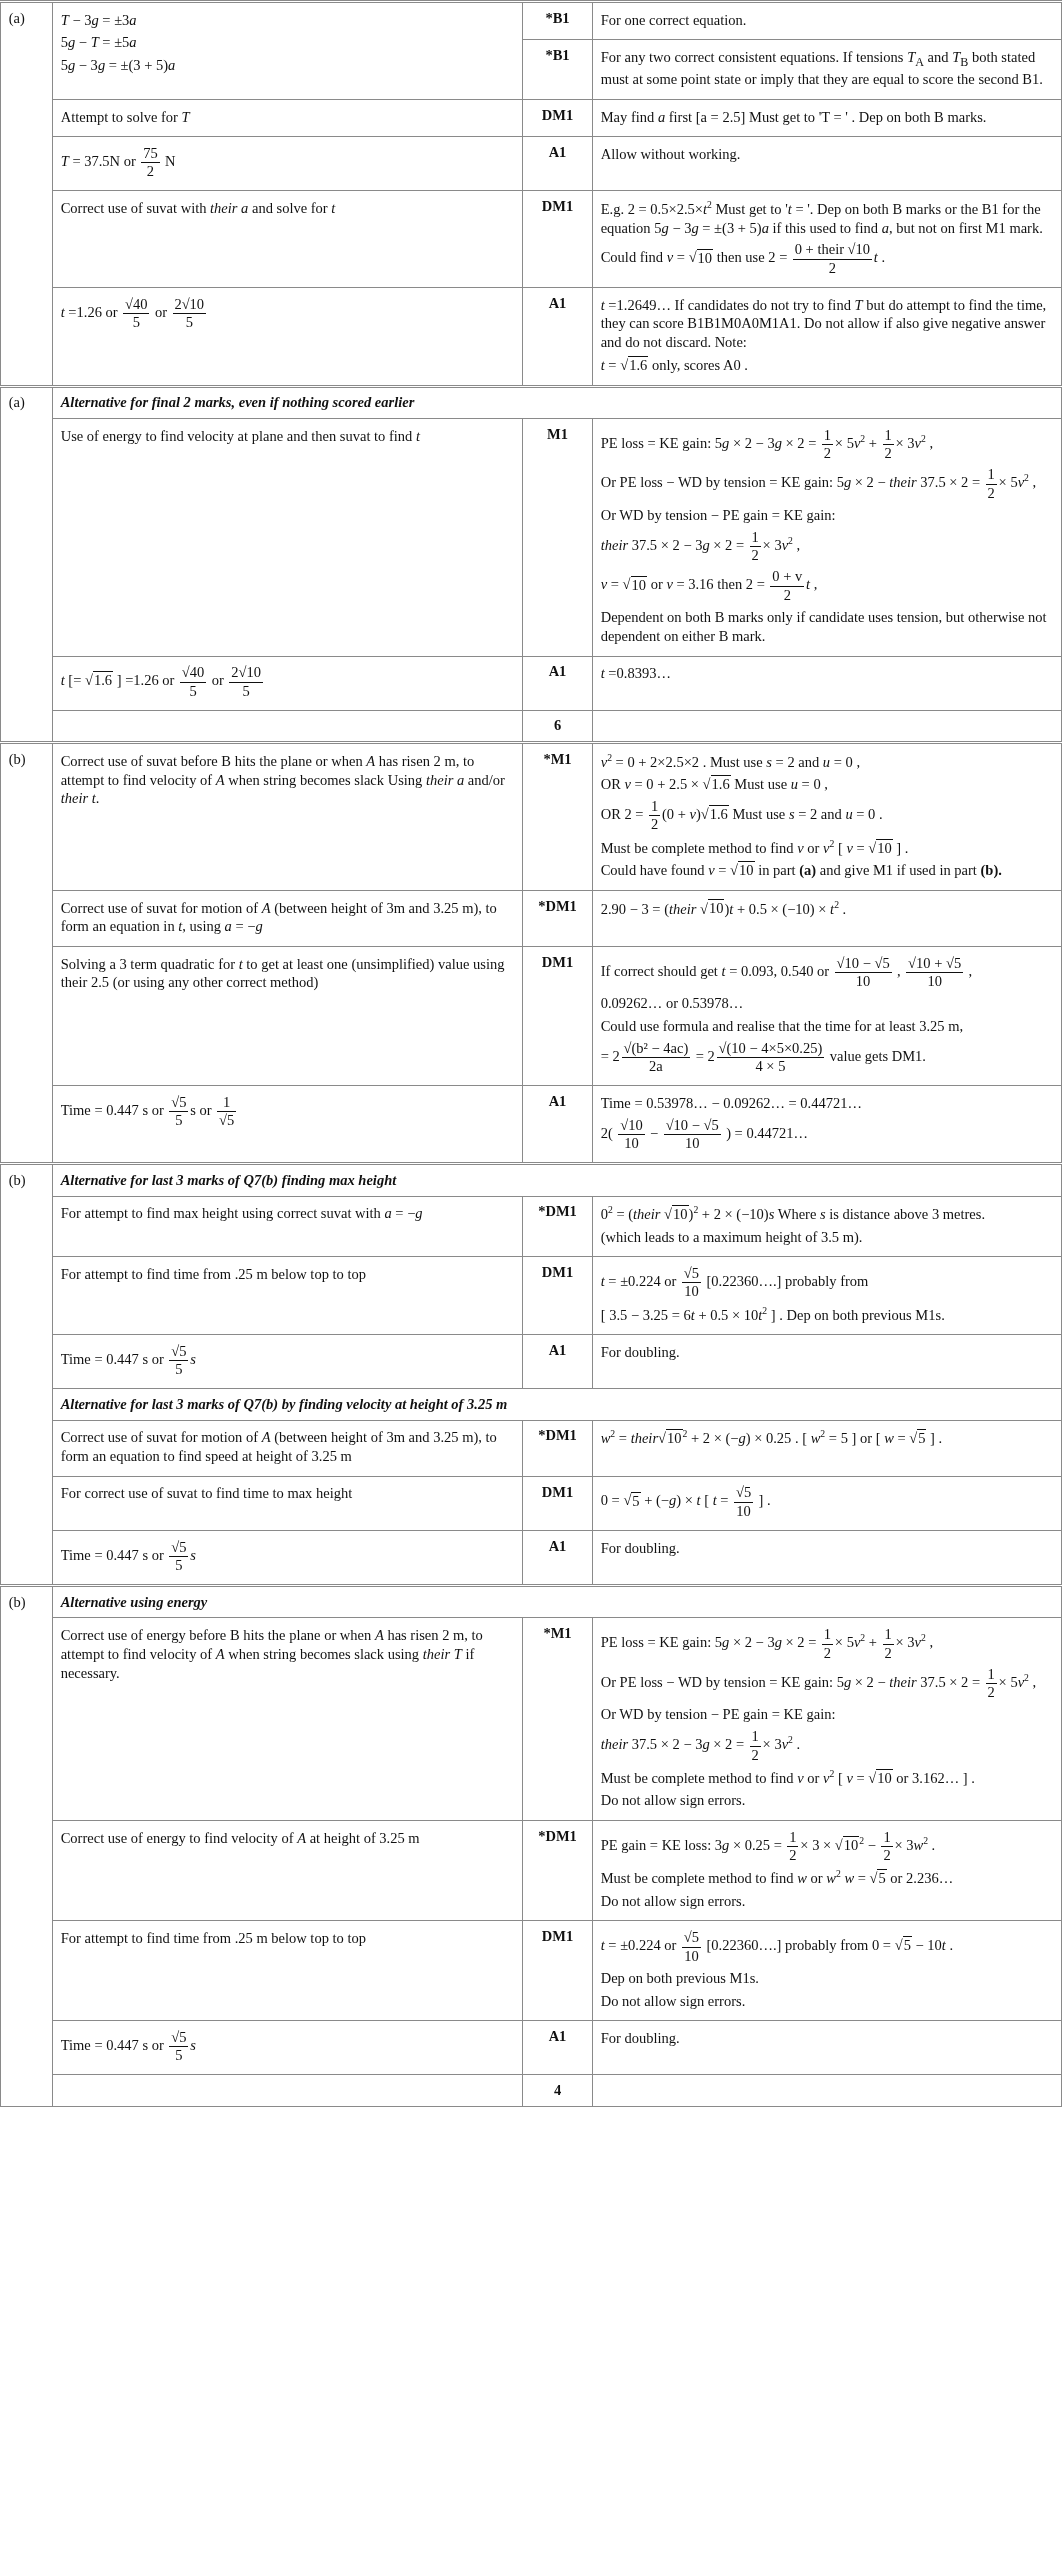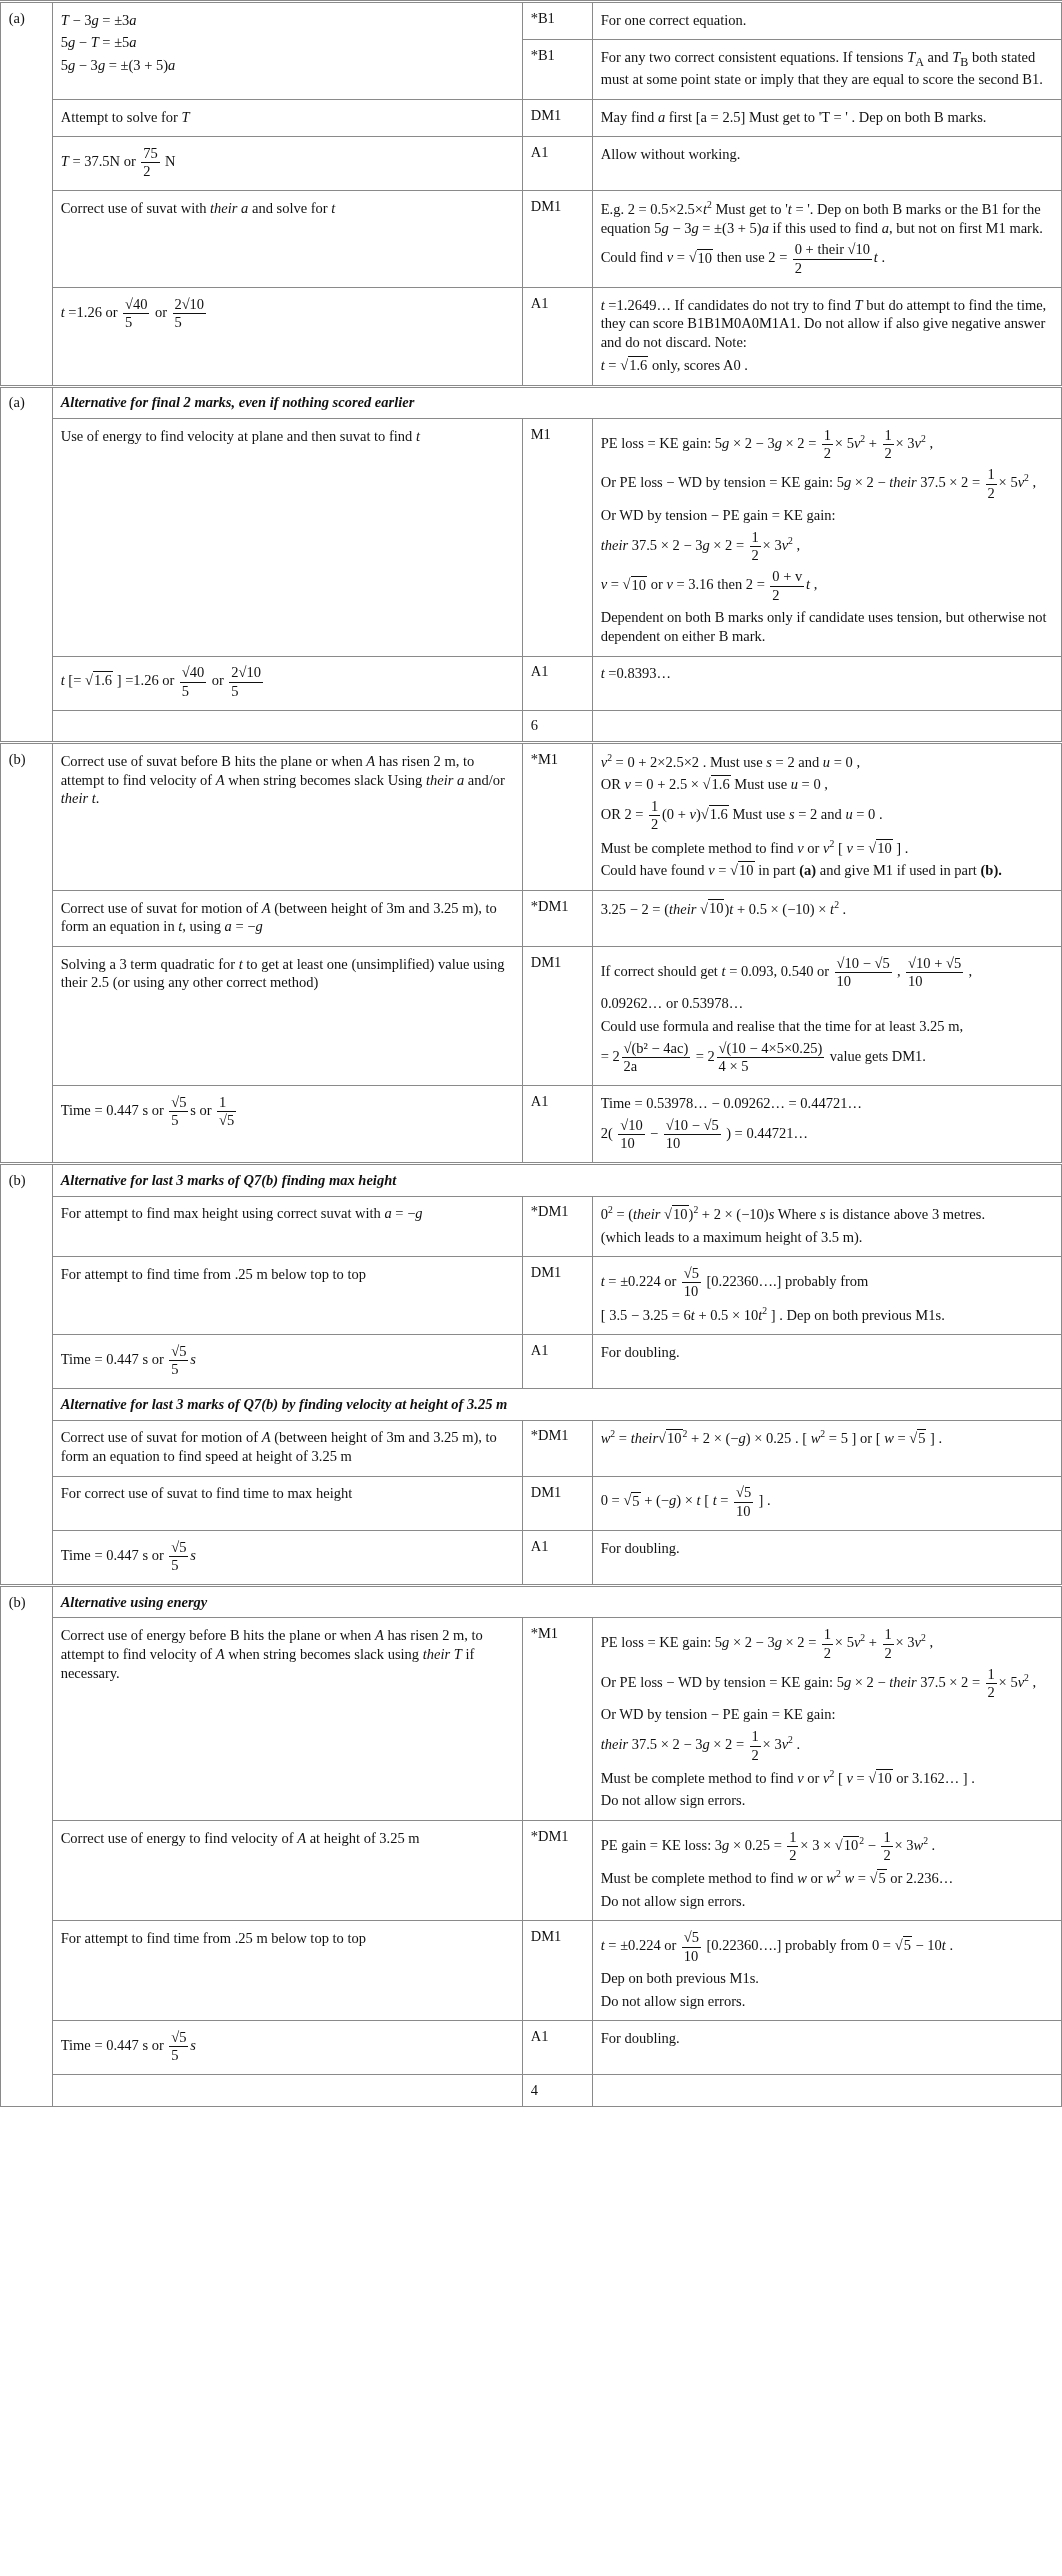--- a/index.html
+++ b/index.html
@@ -2,30 +2,30 @@
 <html><head>
 <meta charset="utf-8">
 <style>
   html, body { margin: 0; padding: 0; background: #ffffff; }
   body { width: 1062px; font-family: "Liberation Serif", "DejaVu Serif", serif; font-size: 14.5px; color: #111; line-height: 1.3; }
   #doc { width: 1062px; }
   table.ms { border-collapse: collapse; width: 1062px; table-layout: fixed; }
   table.ms td { vertical-align: top; padding: 5.8px 7.7px 5.8px 7.7px; border: 1.4px solid #8a8a8a; }
   col.c1 { width: 52px; } col.c2 { width: 470px; } col.c3 { width: 70px; } col.c4 { width: 469px; }
   td.part { border-top: none; border-bottom: none; border-left: none; padding-left: 3.9px; padding-top: 9.7px; }
-  td.mk { text-align: left; font-weight: normal; padding-right: 5.8px; padding-top: 9.7px; }
+  td.mk { text-align: center; font-weight: bold; padding-right: 5.8px; padding-top: 9.7px; }
   td.ans { padding-top: 9.7px; padding-left: 9.7px; }
   td.gd { padding-top: 9.7px; padding-left: 6.8px; }
   td.hdr { font-weight: bold; padding-top: 9.7px; padding-bottom: 11.6px; padding-left: 9.7px; font-style: italic; }
   tr.sec-start > td { border-top: 3.9px double #8a8a8a; }
   tr.sec-start > td.part { border-top: 3.9px double #8a8a8a; }
   .line { display: block; margin: 1.9px 0 3.9px 0; }
   .i { font-style: italic; }
   .b { font-weight: bold; }
-  .frac { display: inline-block; vertical-align: middle; margin: 0 1.9px; }
+  .frac { display: inline-block; vertical-align: middle; text-align: center; margin: 0 1.9px; }
   .frac .n { display: block; padding: 0 1.9px; border-bottom: 1px solid #111; line-height: 1.2; }
   .frac .d { display: block; padding: 0 1.9px; line-height: 1.2; }
   .sqrt { white-space: nowrap; }
   .sqrt .rad { border-top: 1px solid #111; padding: 0 1px; }
   sup { font-size: 9.7px; }
   .tall { padding-bottom: 13.5px; }
 </style>
 </head>
 <body>
 
@@ -139,21 +139,21 @@
             <span class="line"><span>Must be complete method to find  </span><span class="i">v</span><span>  or  </span><span class="i">v</span><sup>2</sup><span>    [ </span><span class="i">v</span><span> = </span><span class="sqrt"><span>√</span><span class="rad">10</span></span><span> ] .</span></span>
             <span class="line"><span>Could have found  </span><span class="i">v</span><span> = </span><span class="sqrt"><span>√</span><span class="rad">10</span></span><span>  in part </span><span class="b">(a)</span><span> and give M1 if used in part </span><span class="b">(b).</span></span>
           </td>
         </tr>
         <tr>
           <td class="ans tall">
             <span class="line"><span>Correct use of suvat for motion of </span><span class="i">A</span><span> (between height of 3m and 3.25 m), to form an equation in </span><span class="i">t</span><span>, using  </span><span class="i">a</span><span> = −</span><span class="i">g</span></span>
           </td>
           <td class="mk">*DM1</td>
           <td class="gd">
-            <span class="line"><span>3.25 − 2 = (</span><span class="i">their</span><span> </span><span class="sqrt"><span>√</span><span class="rad">10</span></span><span>)</span><span class="i">t</span><span> + 0.5 × (−10) × </span><span class="i">t</span><sup>2</sup><span> .</span></span>
+            <span class="line"><span>2.90 − 3 = (</span><span class="i">their</span><span> </span><span class="sqrt"><span>√</span><span class="rad">10</span></span><span>)</span><span class="i">t</span><span> + 0.5 × (−10) × </span><span class="i">t</span><sup>2</sup><span> .</span></span>
           </td>
         </tr>
         <tr>
           <td class="ans tall">
             <span class="line"><span>Solving a 3 term quadratic for </span><span class="i">t</span><span> to get at least one (unsimplified) value using their 2.5 (or using any other correct method)</span></span>
           </td>
           <td class="mk">DM1</td>
           <td class="gd">
             <span class="line"><span>If correct should get  </span><span class="i">t</span><span> = 0.093, 0.540 or  </span><span class="frac"><span class="n">√10 − √5</span><span class="d">10</span></span><span> , </span><span class="frac"><span class="n">√10 + √5</span><span class="d">10</span></span><span> ,</span></span>
             <span class="line"><span>0.09262… or 0.53978…</span></span>

